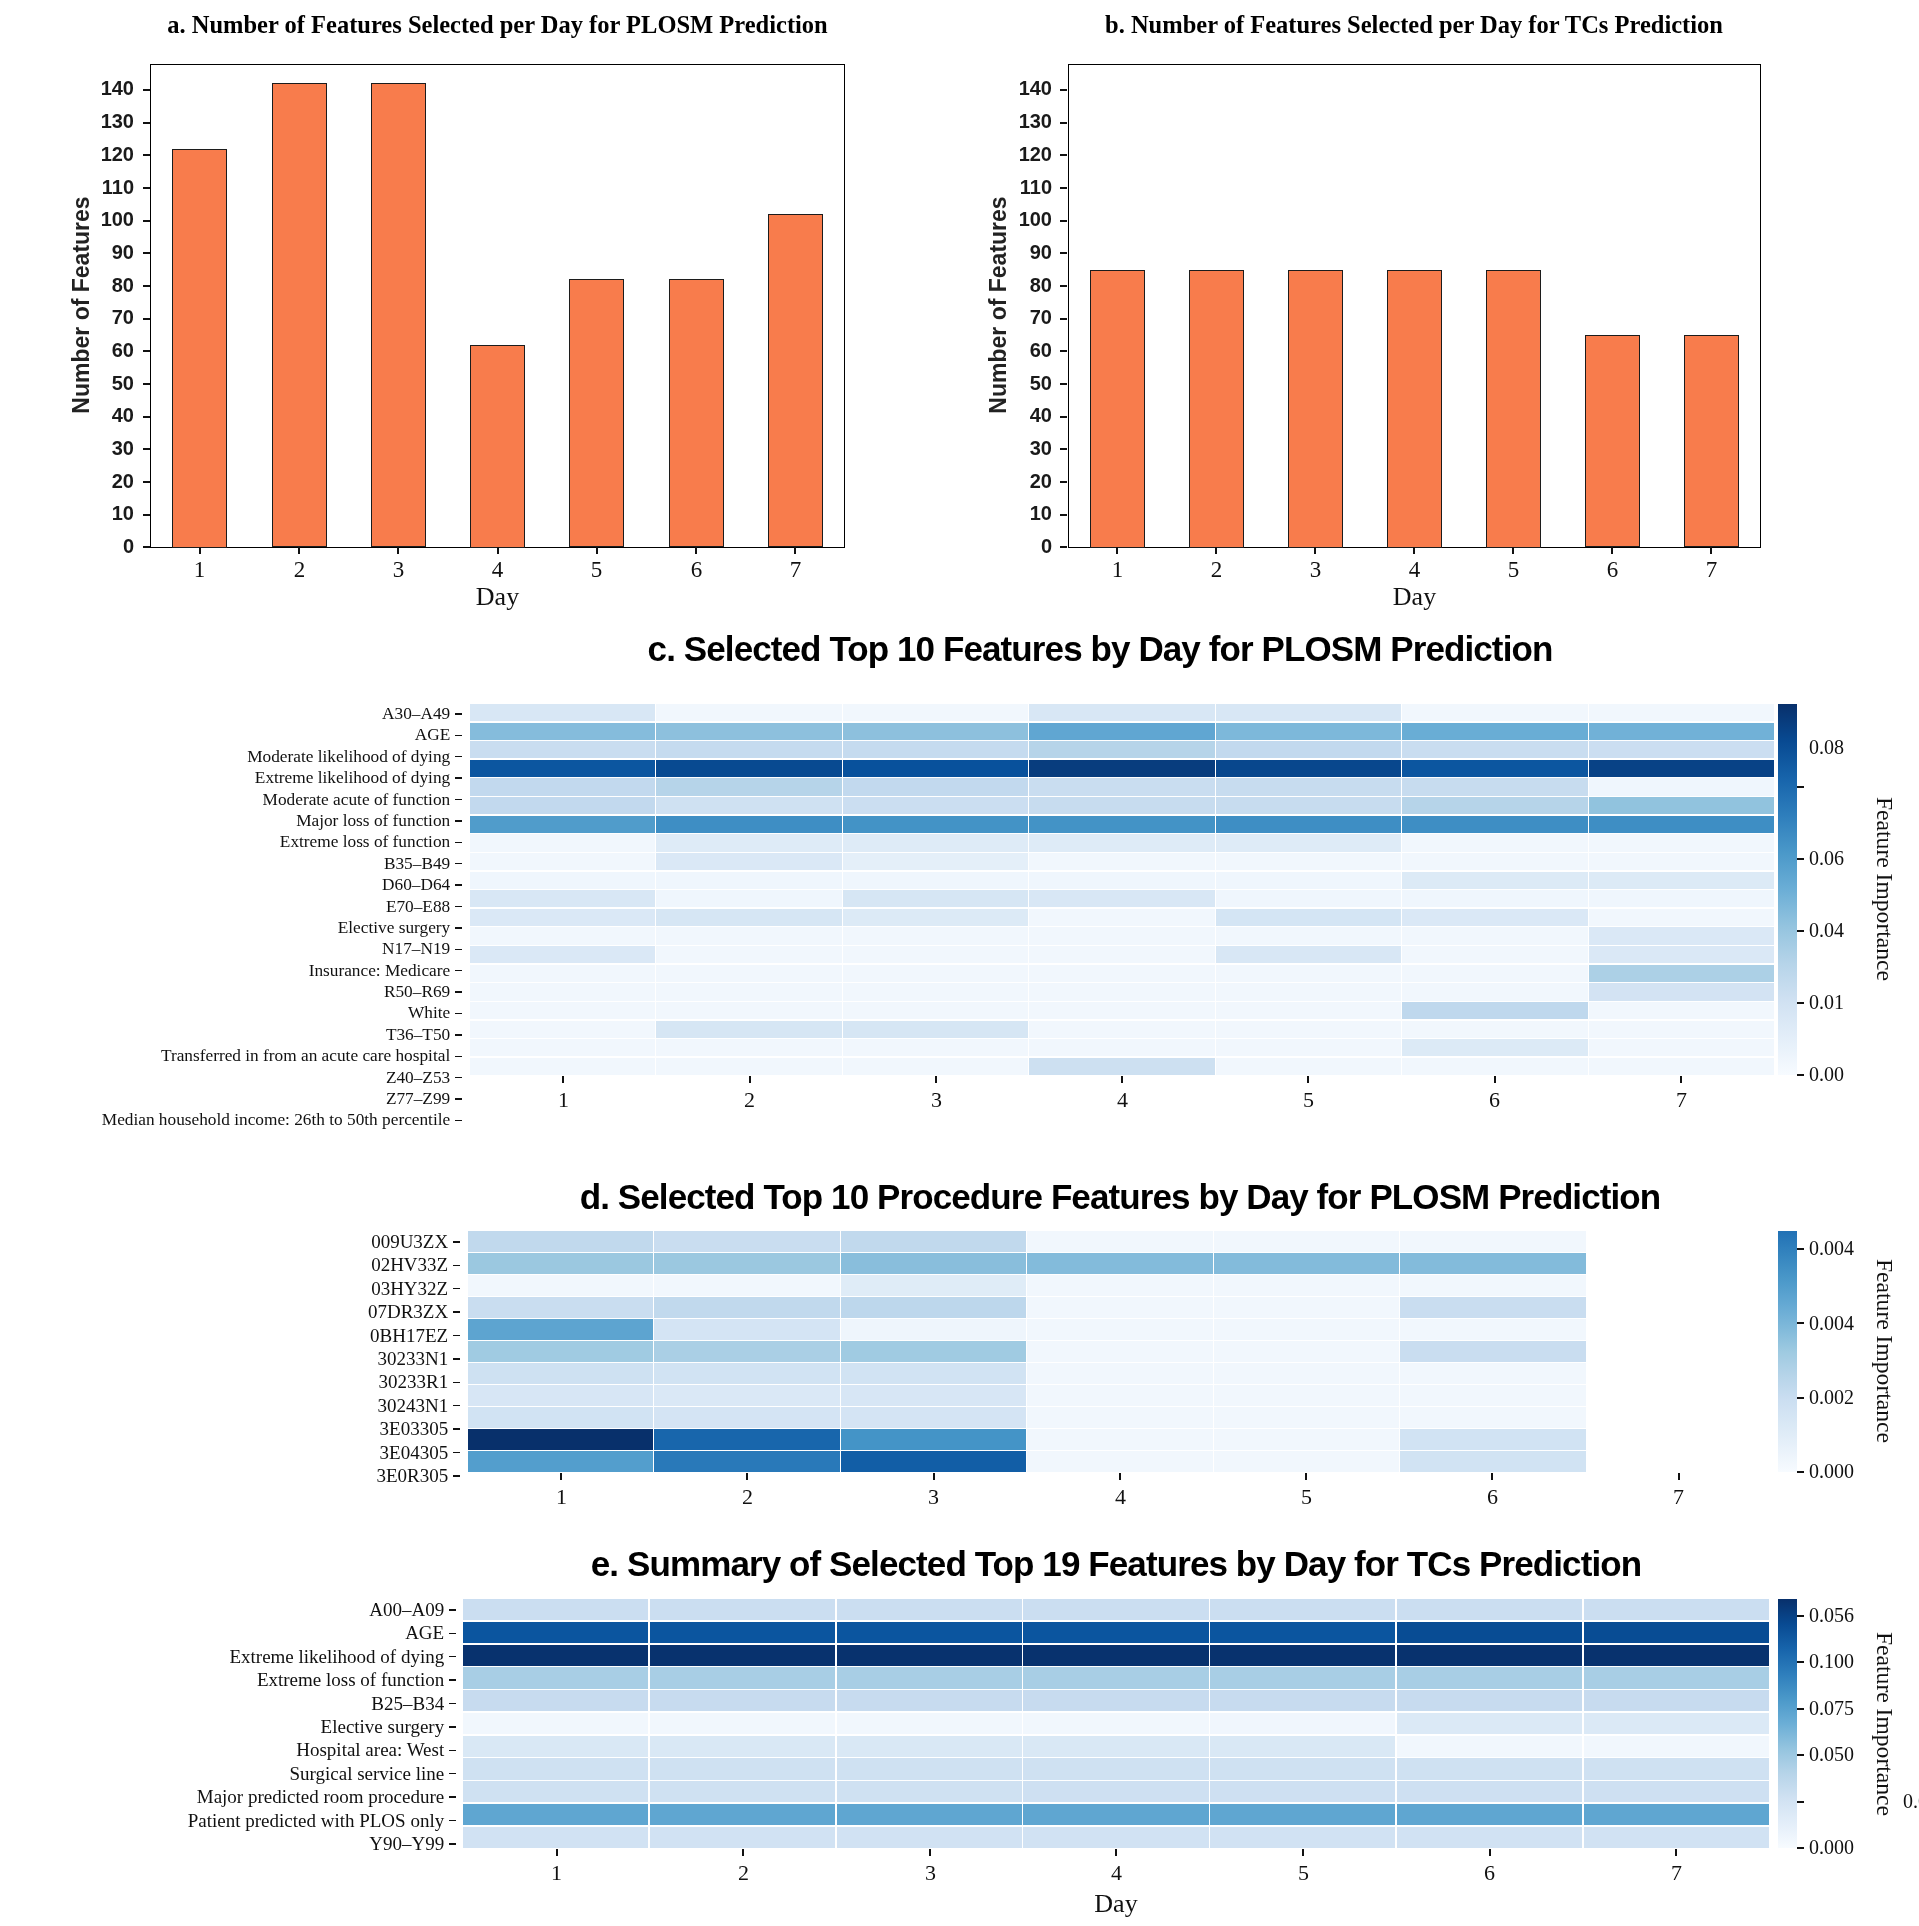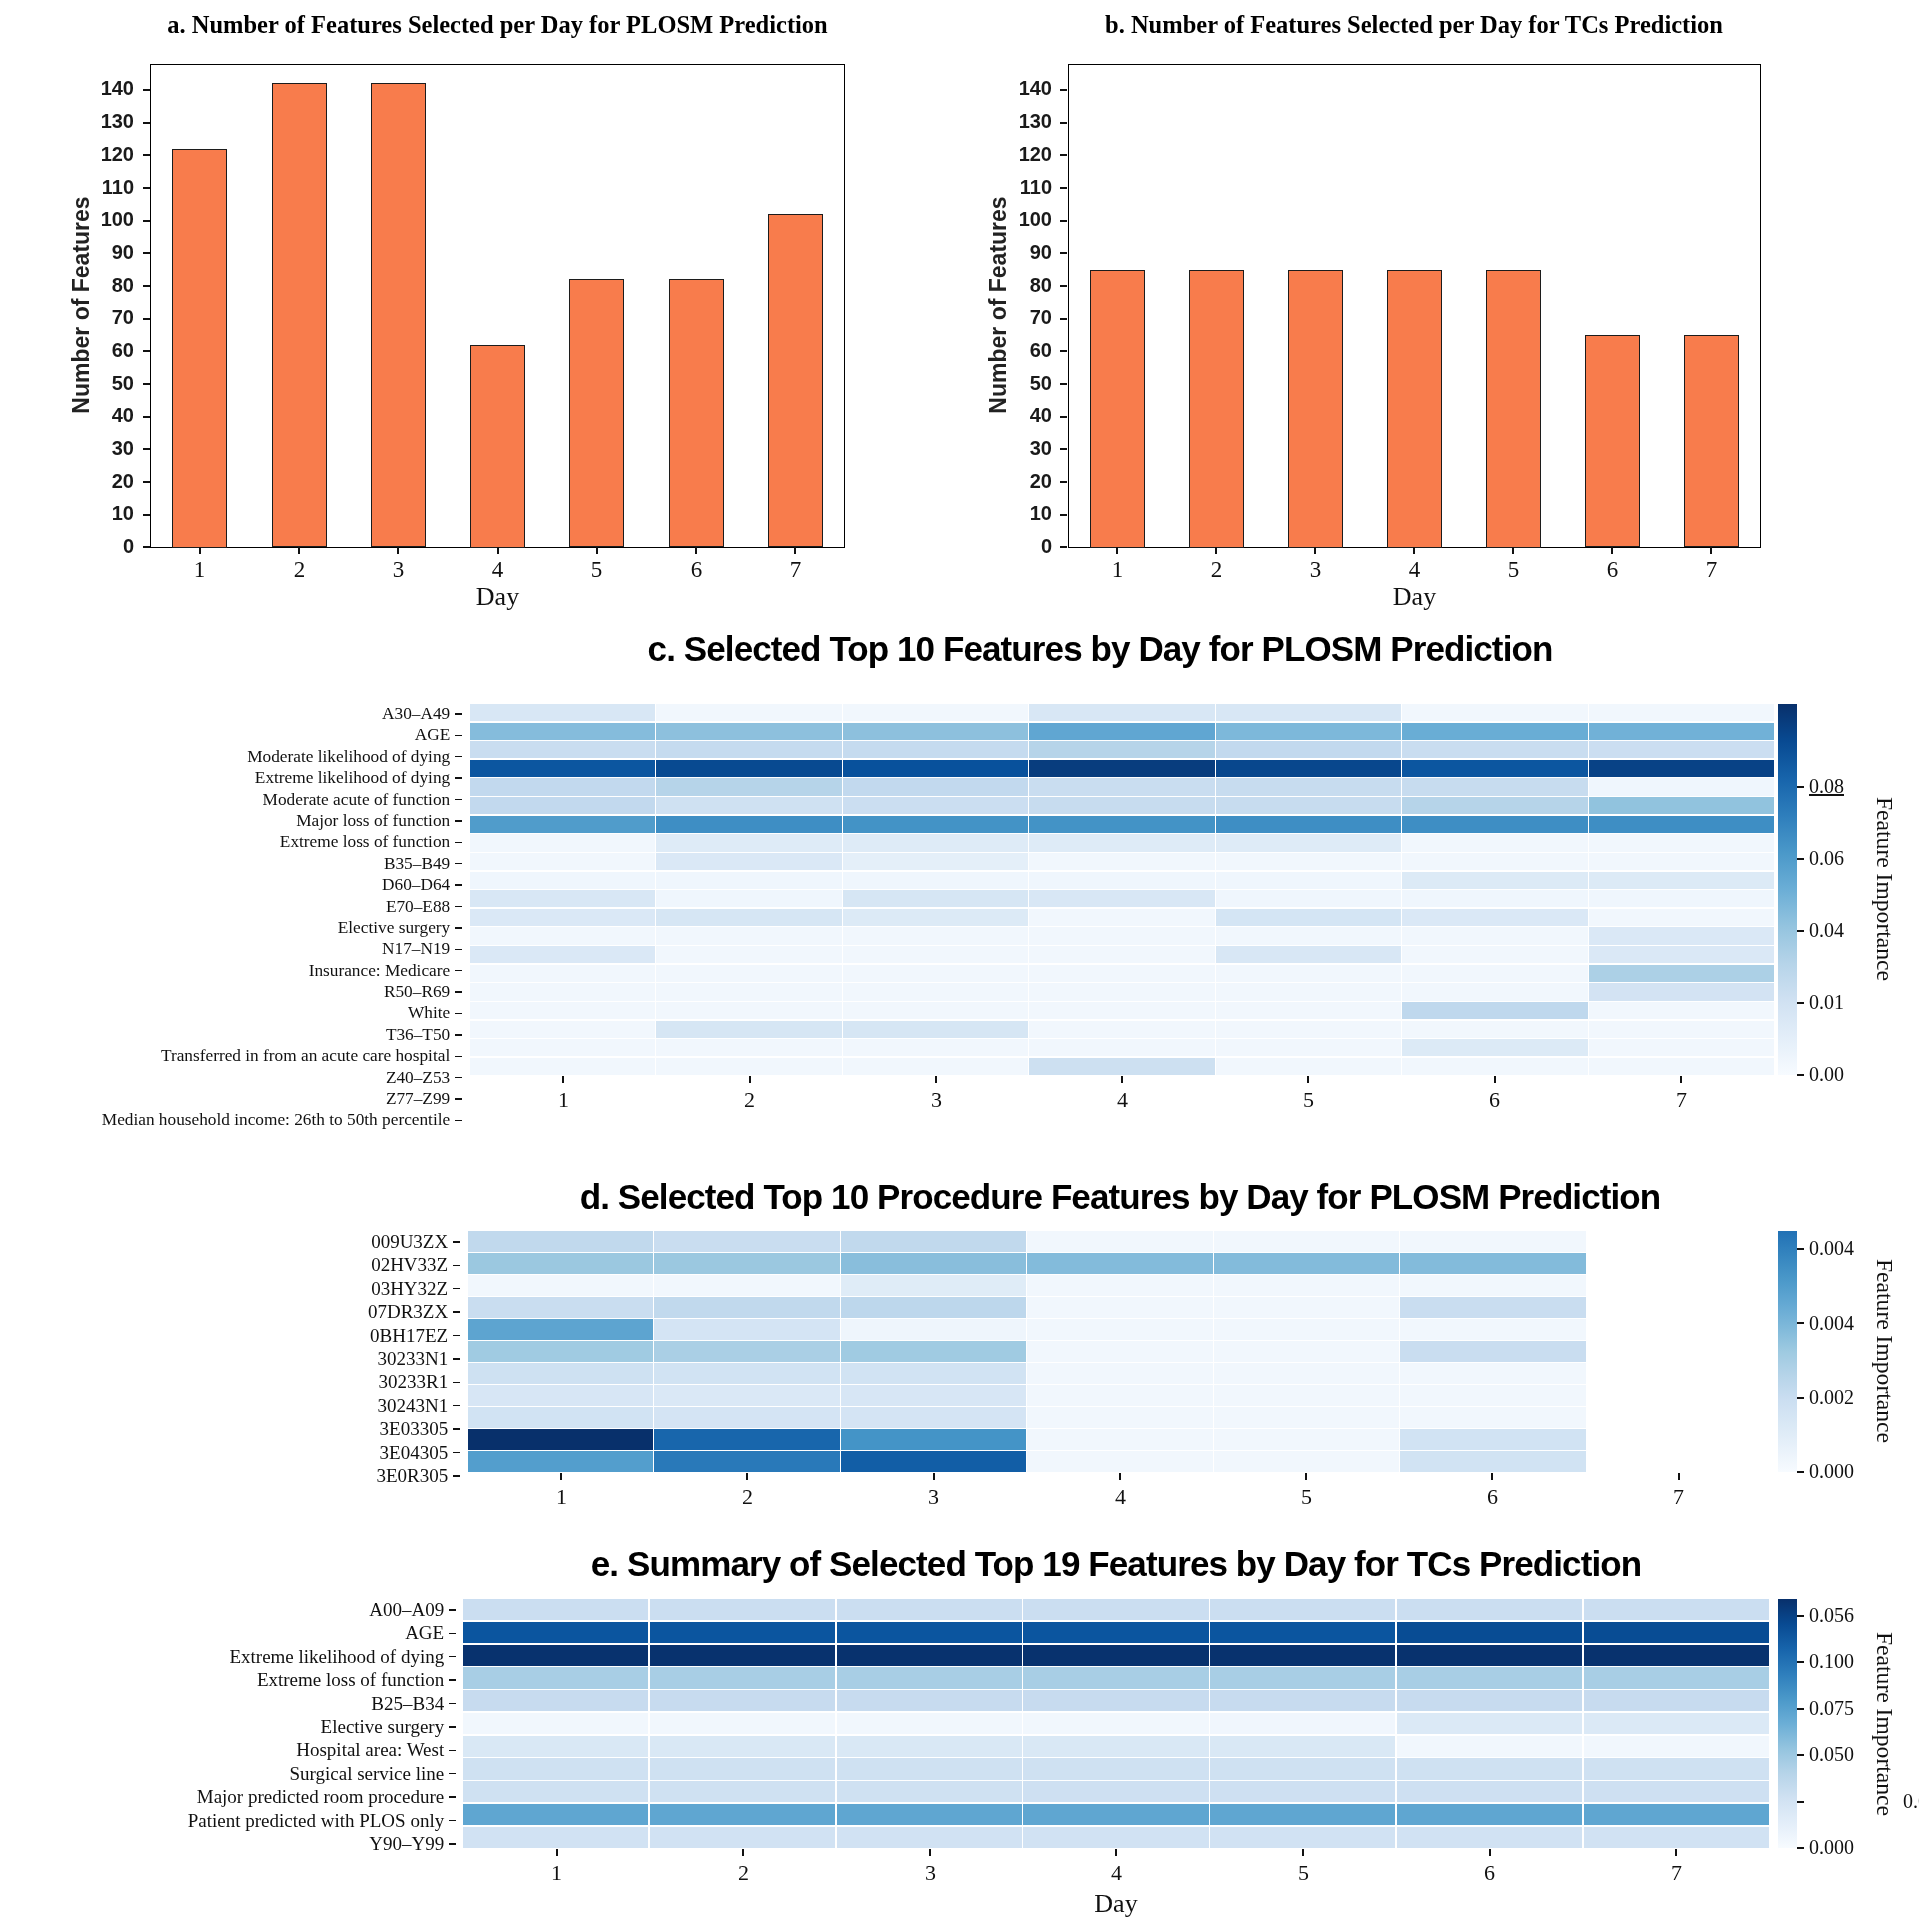--- a/index.html
+++ b/index.html
@@ -679,21 +679,21 @@
     <div class="hm-xtick-label" style="left: 909px; top: 1087px; width: 55px;">3</div>
     <div class="tick-v" style="left: 1121px; top: 1076px;"></div>
     <div class="hm-xtick-label" style="left: 1095px; top: 1087px; width: 55px;">4</div>
     <div class="tick-v" style="left: 1307px; top: 1076px;"></div>
     <div class="hm-xtick-label" style="left: 1281px; top: 1087px; width: 55px;">5</div>
     <div class="tick-v" style="left: 1494px; top: 1076px;"></div>
     <div class="hm-xtick-label" style="left: 1467px; top: 1087px; width: 55px;">6</div>
     <div class="tick-v" style="left: 1680px; top: 1076px;"></div>
     <div class="hm-xtick-label" style="left: 1654px; top: 1087px; width: 55px;">7</div>
     <div class="tick-h" style="left: 1797px; top: 786px;"></div>
-    <div class="cb-tick-label" style="left: 1809px; top: 775px; text-decoration: underline;">0.08</div>
+    <div class="cb-tick-label" style="left: 1809px; top: 736px;">0.08</div>
     <div class="tick-h" style="left: 1797px; top: 858px;"></div>
     <div class="cb-tick-label" style="left: 1809px; top: 847px;">0.06</div>
     <div class="tick-h" style="left: 1797px; top: 930px;"></div>
     <div class="cb-tick-label" style="left: 1809px; top: 919px;">0.04</div>
     <div class="tick-h" style="left: 1797px; top: 1002px;"></div>
     <div class="cb-tick-label" style="left: 1809px; top: 991px;">0.01</div>
     <div class="tick-h" style="left: 1797px; top: 1074px;"></div>
     <div class="cb-tick-label" style="left: 1809px; top: 1063px;">0.00</div>
     <div class="tick-v" style="left: 560px; top: 1473px;"></div>
     <div class="hm-xtick-label" style="left: 534px; top: 1484px; width: 55px;">1</div>

